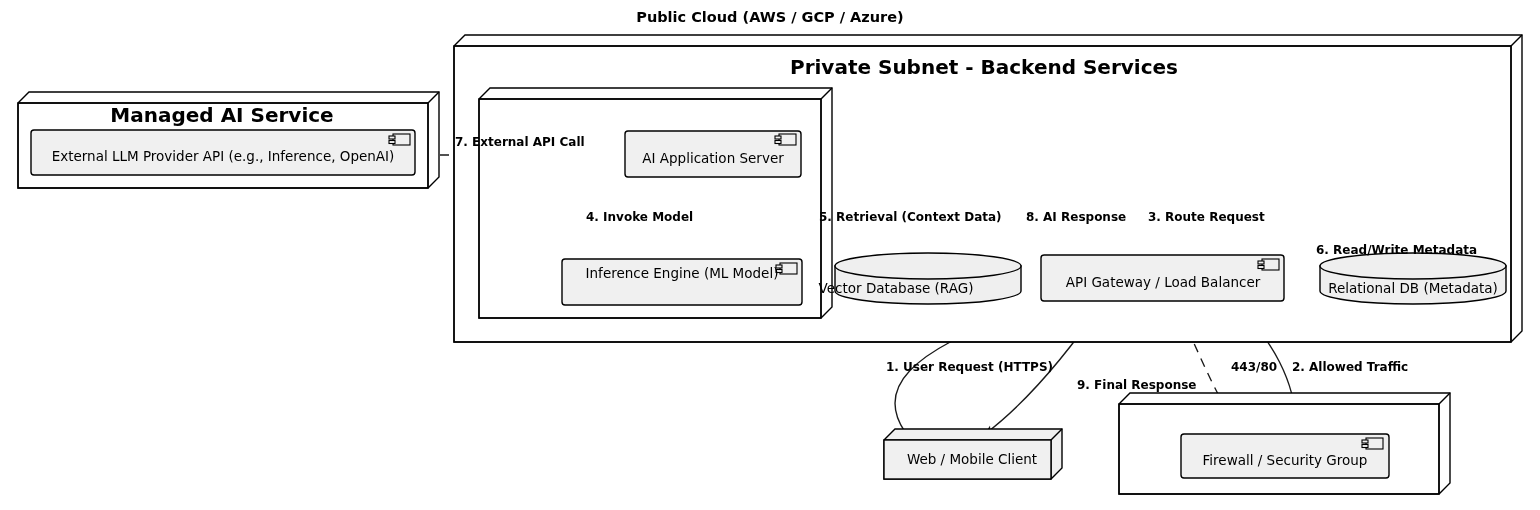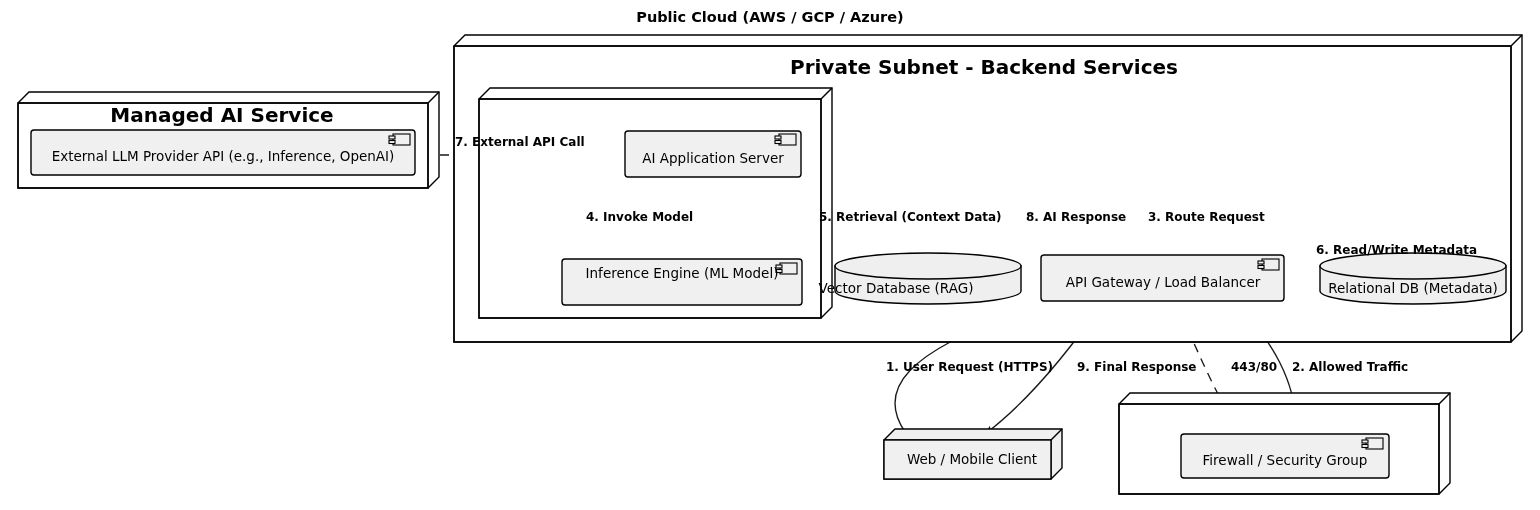--- a/index.html
+++ b/index.html
@@ -180,19 +180,19 @@
     <div class="lbl edge" style="left:819px;top:211px;">5. Retrieval (Context Data)</div>
 
     <div class="lbl edge" style="left:1026px;top:211px;">8. AI Response</div>
 
     <div class="lbl edge" style="left:1148px;top:211px;">3. Route Request</div>
 
     <div class="lbl edge" style="left:1316px;top:200px;margin-top:44px;">6. Read/Write Metadata</div>
 
     <div class="lbl edge" style="left:886px;top:361px;">1. User Request (HTTPS)</div>
 
-    <div class="lbl edge" style="left:1077px;top:361px;text-align:right;">9. Final Response</div>
+    <div class="lbl edge" style="left:1077px;top:379px;text-align:right;">9. Final Response</div>
 
     <div class="lbl edge" style="left:1231px;top:361px;">443/80</div>
 
     <div class="lbl edge" style="left:1292px;top:361px;">2. Allowed Traffic</div>
   </div>
 </div>
 
 </body></html>

